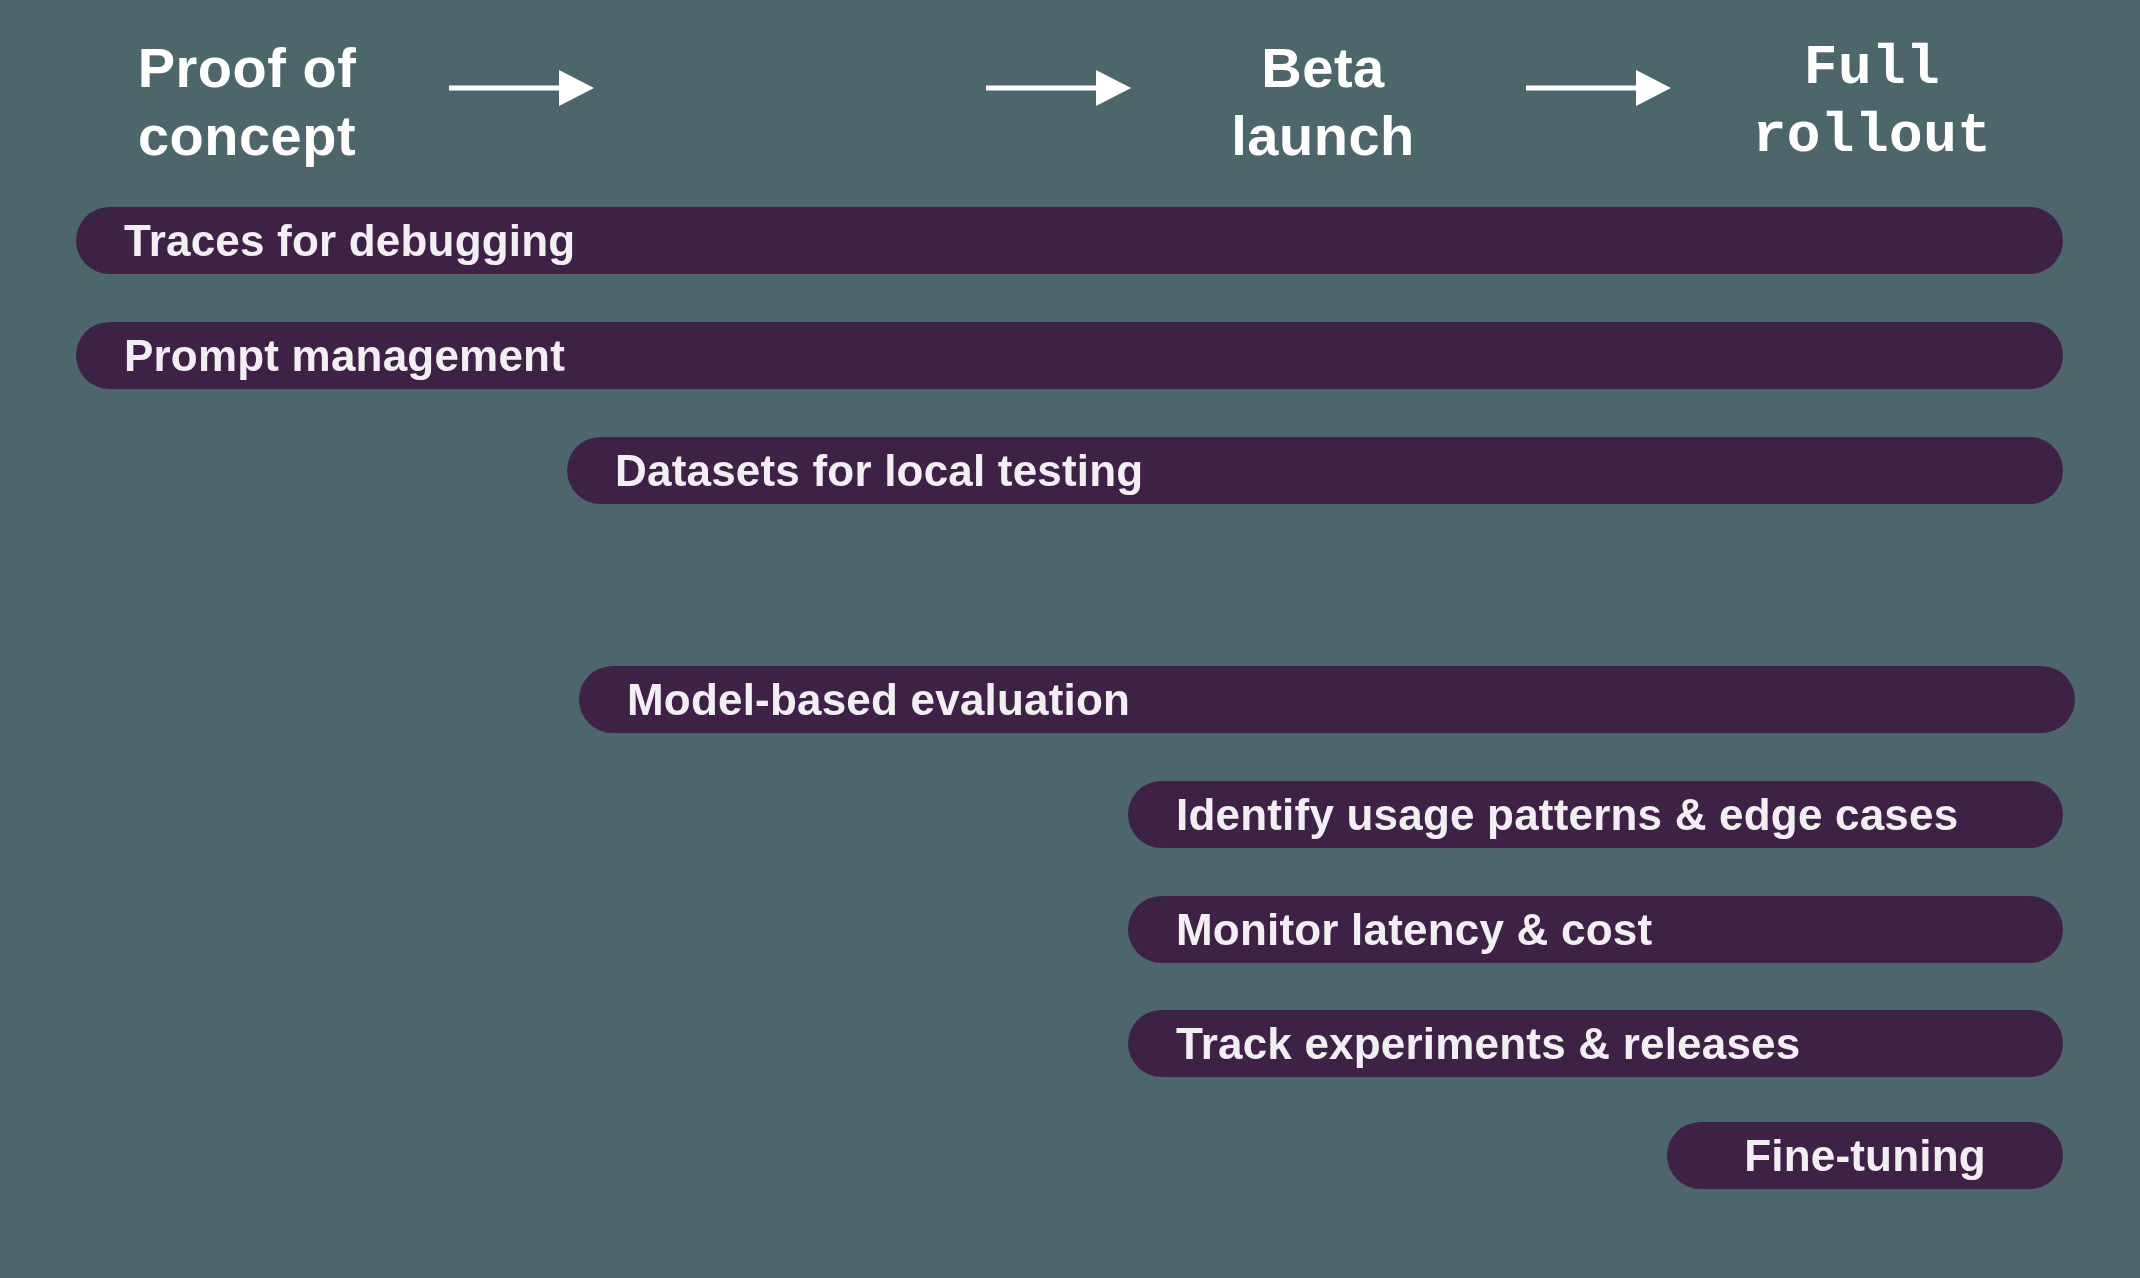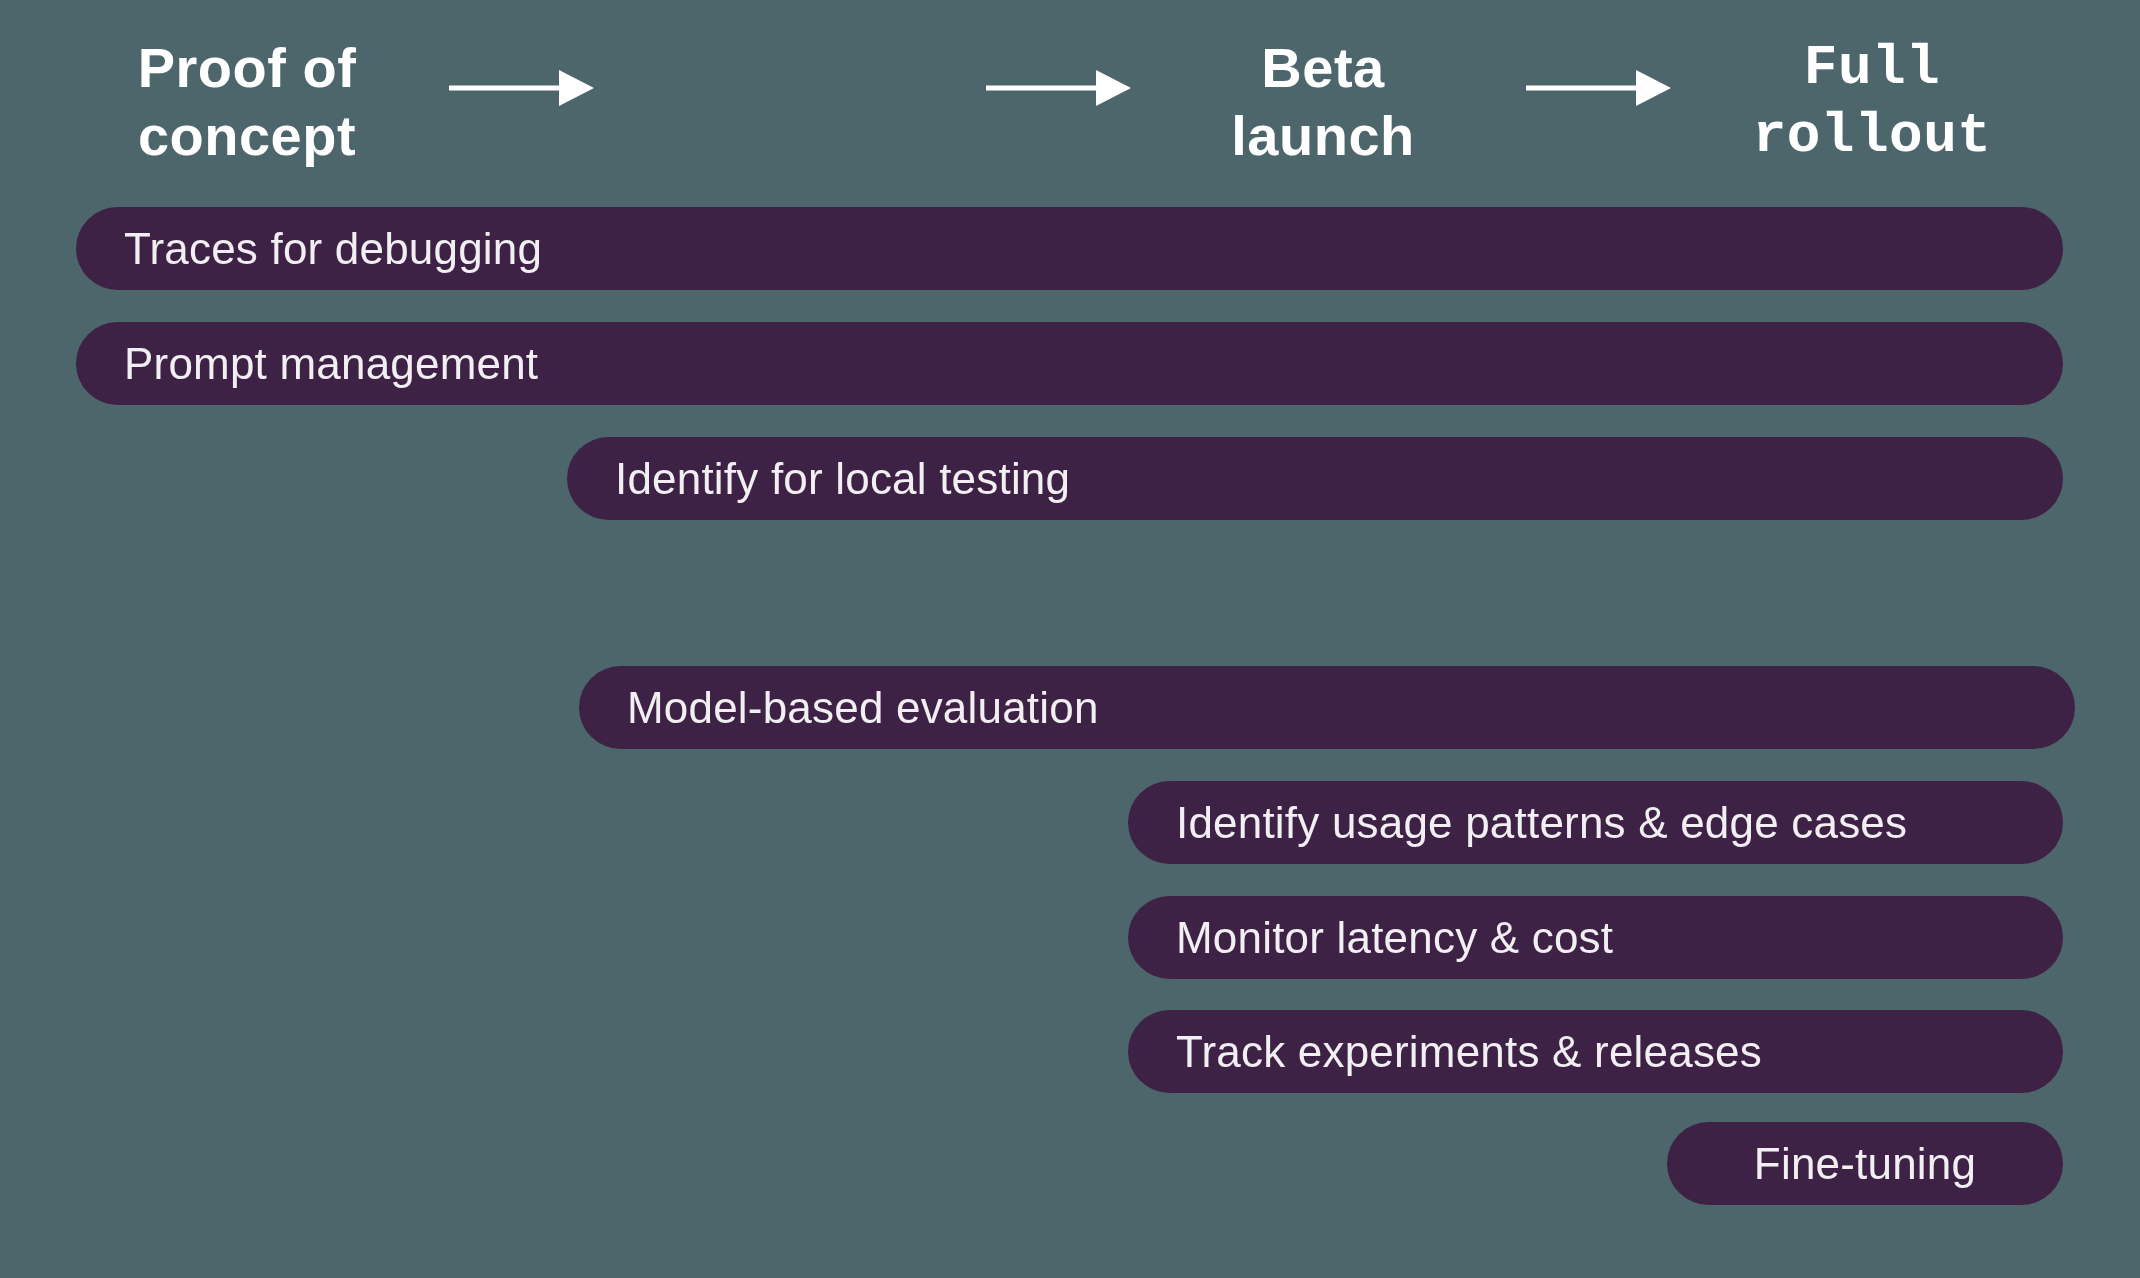--- a/index.html
+++ b/index.html
@@ -44,26 +44,26 @@
     top: 68px;
     width: 145px;
     height: 40px;
   }
   .arrow-1 { left: 449px; }
   .arrow-2 { left: 986px; }
   .arrow-3 { left: 1526px; }
 
   .bar {
     position: absolute;
-    height: 83px;
+    height: 67px;
     background: var(--bar);
     border-radius: 47px;
     color: var(--bar-text);
     font-size: 44px;
-    font-weight: 400;
+    font-weight: 700;
     display: flex;
     align-items: center;
     padding: 0 48px;
     box-sizing: border-box;
     white-space: nowrap;
     letter-spacing: 0.2px;
   }
   
   .bar-1 { left: 76px;   top: 207px;  width: 1987px; }
   .bar-2 { left: 76px;   top: 322px;  width: 1987px; }
@@ -95,20 +95,20 @@
     <line x1="0" y1="20" x2="113" y2="20" stroke="#ffffff" stroke-width="5"></line>
     <polygon points="110,2 145,20 110,38" fill="#ffffff"></polygon>
   </svg>
   <svg class="arrow arrow-3" viewBox="0 0 145 40">
     <line x1="0" y1="20" x2="113" y2="20" stroke="#ffffff" stroke-width="5"></line>
     <polygon points="110,2 145,20 110,38" fill="#ffffff"></polygon>
   </svg>
 
   <div class="bar bar-1">Traces for debugging</div>
   <div class="bar bar-2">Prompt management</div>
-  <div class="bar bar-3">Identify for local testing</div>
+  <div class="bar bar-3">Datasets for local testing</div>
   <div class="bar bar-5">Model-based evaluation</div>
   <div class="bar bar-6">Identify usage patterns &amp; edge cases</div>
   <div class="bar bar-7">Monitor latency &amp; cost</div>
   <div class="bar bar-8">Track experiments &amp; releases</div>
   <div class="bar bar-9">Fine-tuning</div>
 
 </div>
 
 </body></html>

